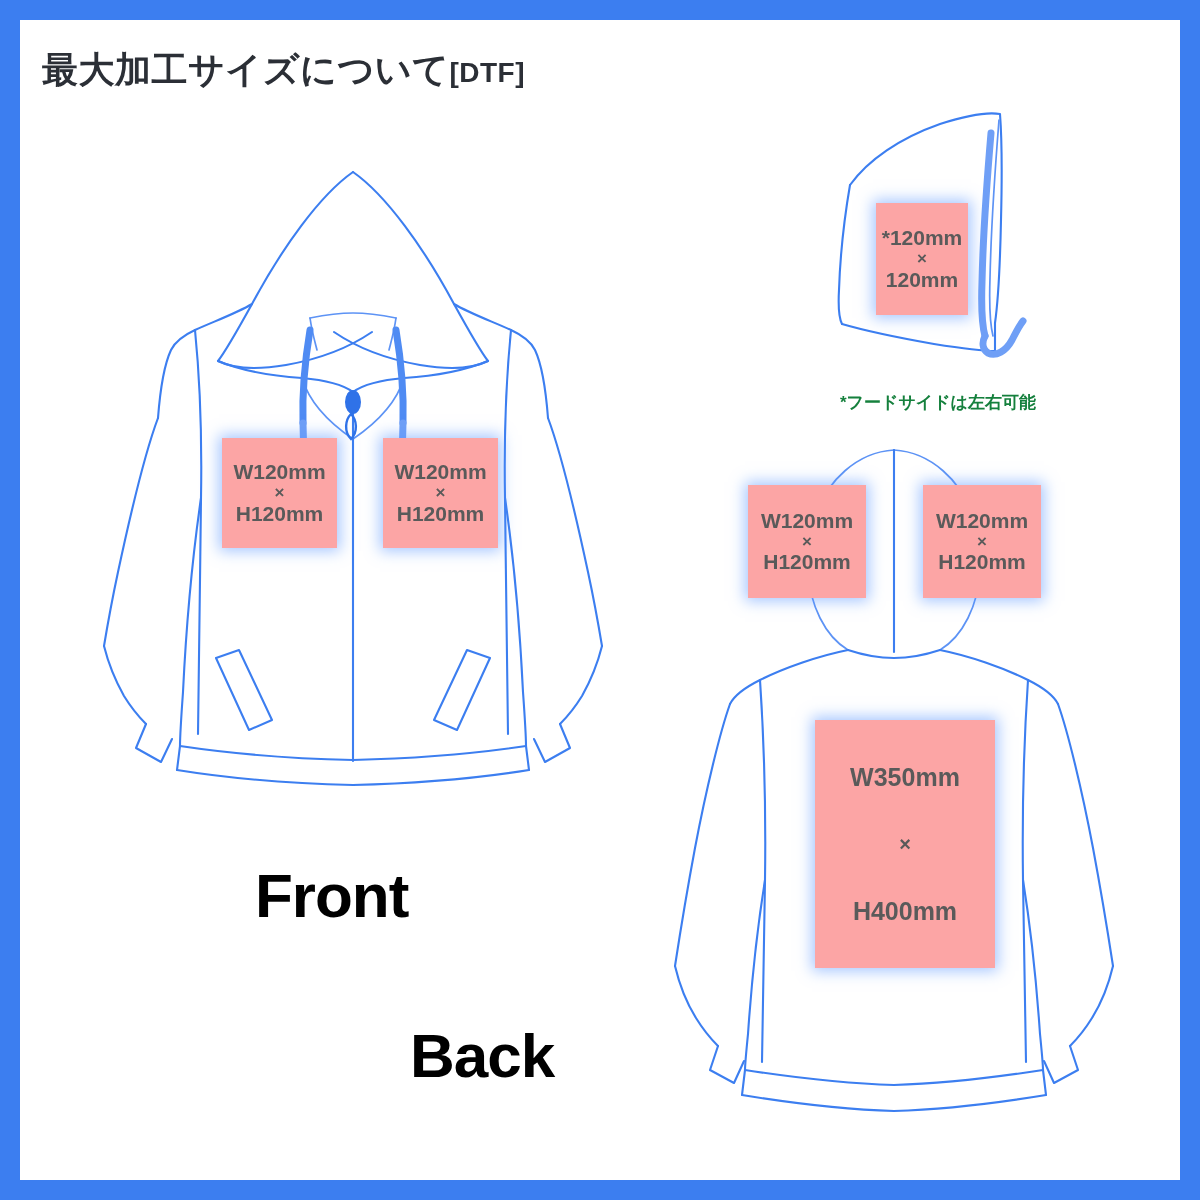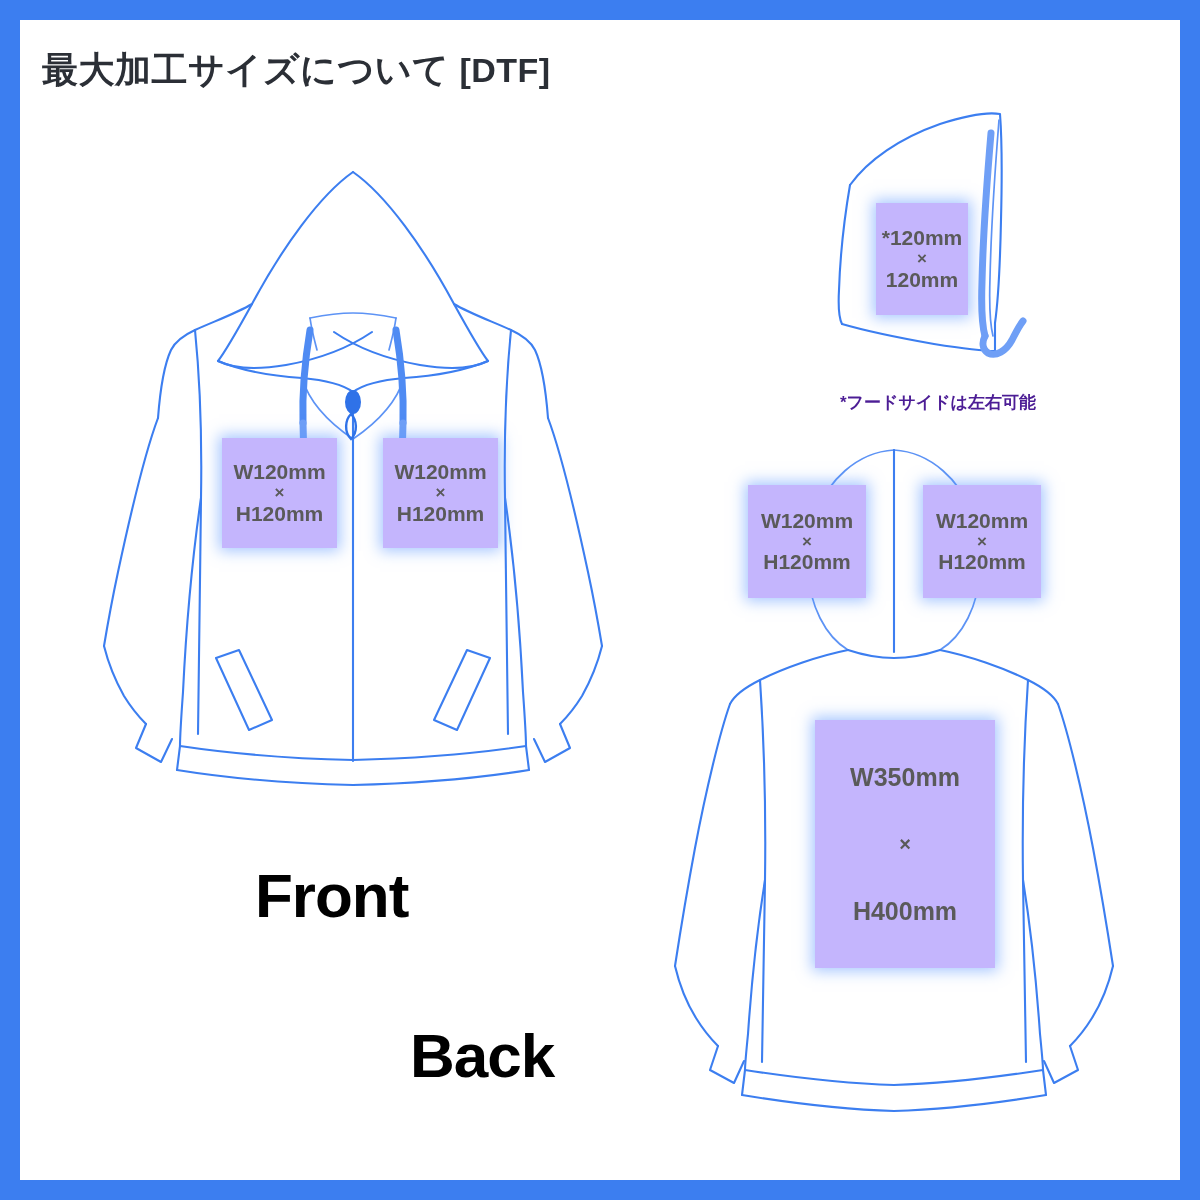--- a/index.html
+++ b/index.html
@@ -16,43 +16,43 @@
     background:#ffffff;
     overflow:hidden;
   }
 
   
   #title{
     position:absolute;left:22px;top:26px;
     font-size:36px;font-weight:700;color:#2b2f36;
     letter-spacing:0.5px;white-space:nowrap;
   }
-  #title .tag{font-size:34px;margin-left:10px;}
+  #title .tag{font-size:28px;}
 
   
   .viewlabel{
     position:absolute;color:#000;font-weight:700;
     font-size:62px;letter-spacing:-1px;line-height:1;
     white-space:nowrap;
   }
   #label-front{left:235px;top:845px;}
   #label-back{left:390px;top:1005px;}
   #label-side{left:665px;top:165px;font-size:66px;}
 
   
   #sidenote{
     position:absolute;left:820px;top:371px;
-    font-size:17px;font-weight:700;color:#4c1d95;
+    font-size:17px;font-weight:700;color:#15803d;
     white-space:nowrap;
   }
 
   
   .parea{
     position:absolute;
-    background:#c4b5fd;
+    background:#fca5a5;
     box-shadow:0 0 14px 3px rgba(90,150,255,.55);
     display:flex;flex-direction:column;
     align-items:center;justify-content:center;
     color:#5a5a5a;font-weight:700;
     line-height:1.05;text-align:center;
     white-space:nowrap;
   }
   .parea .x{font-weight:700;}
 
   

